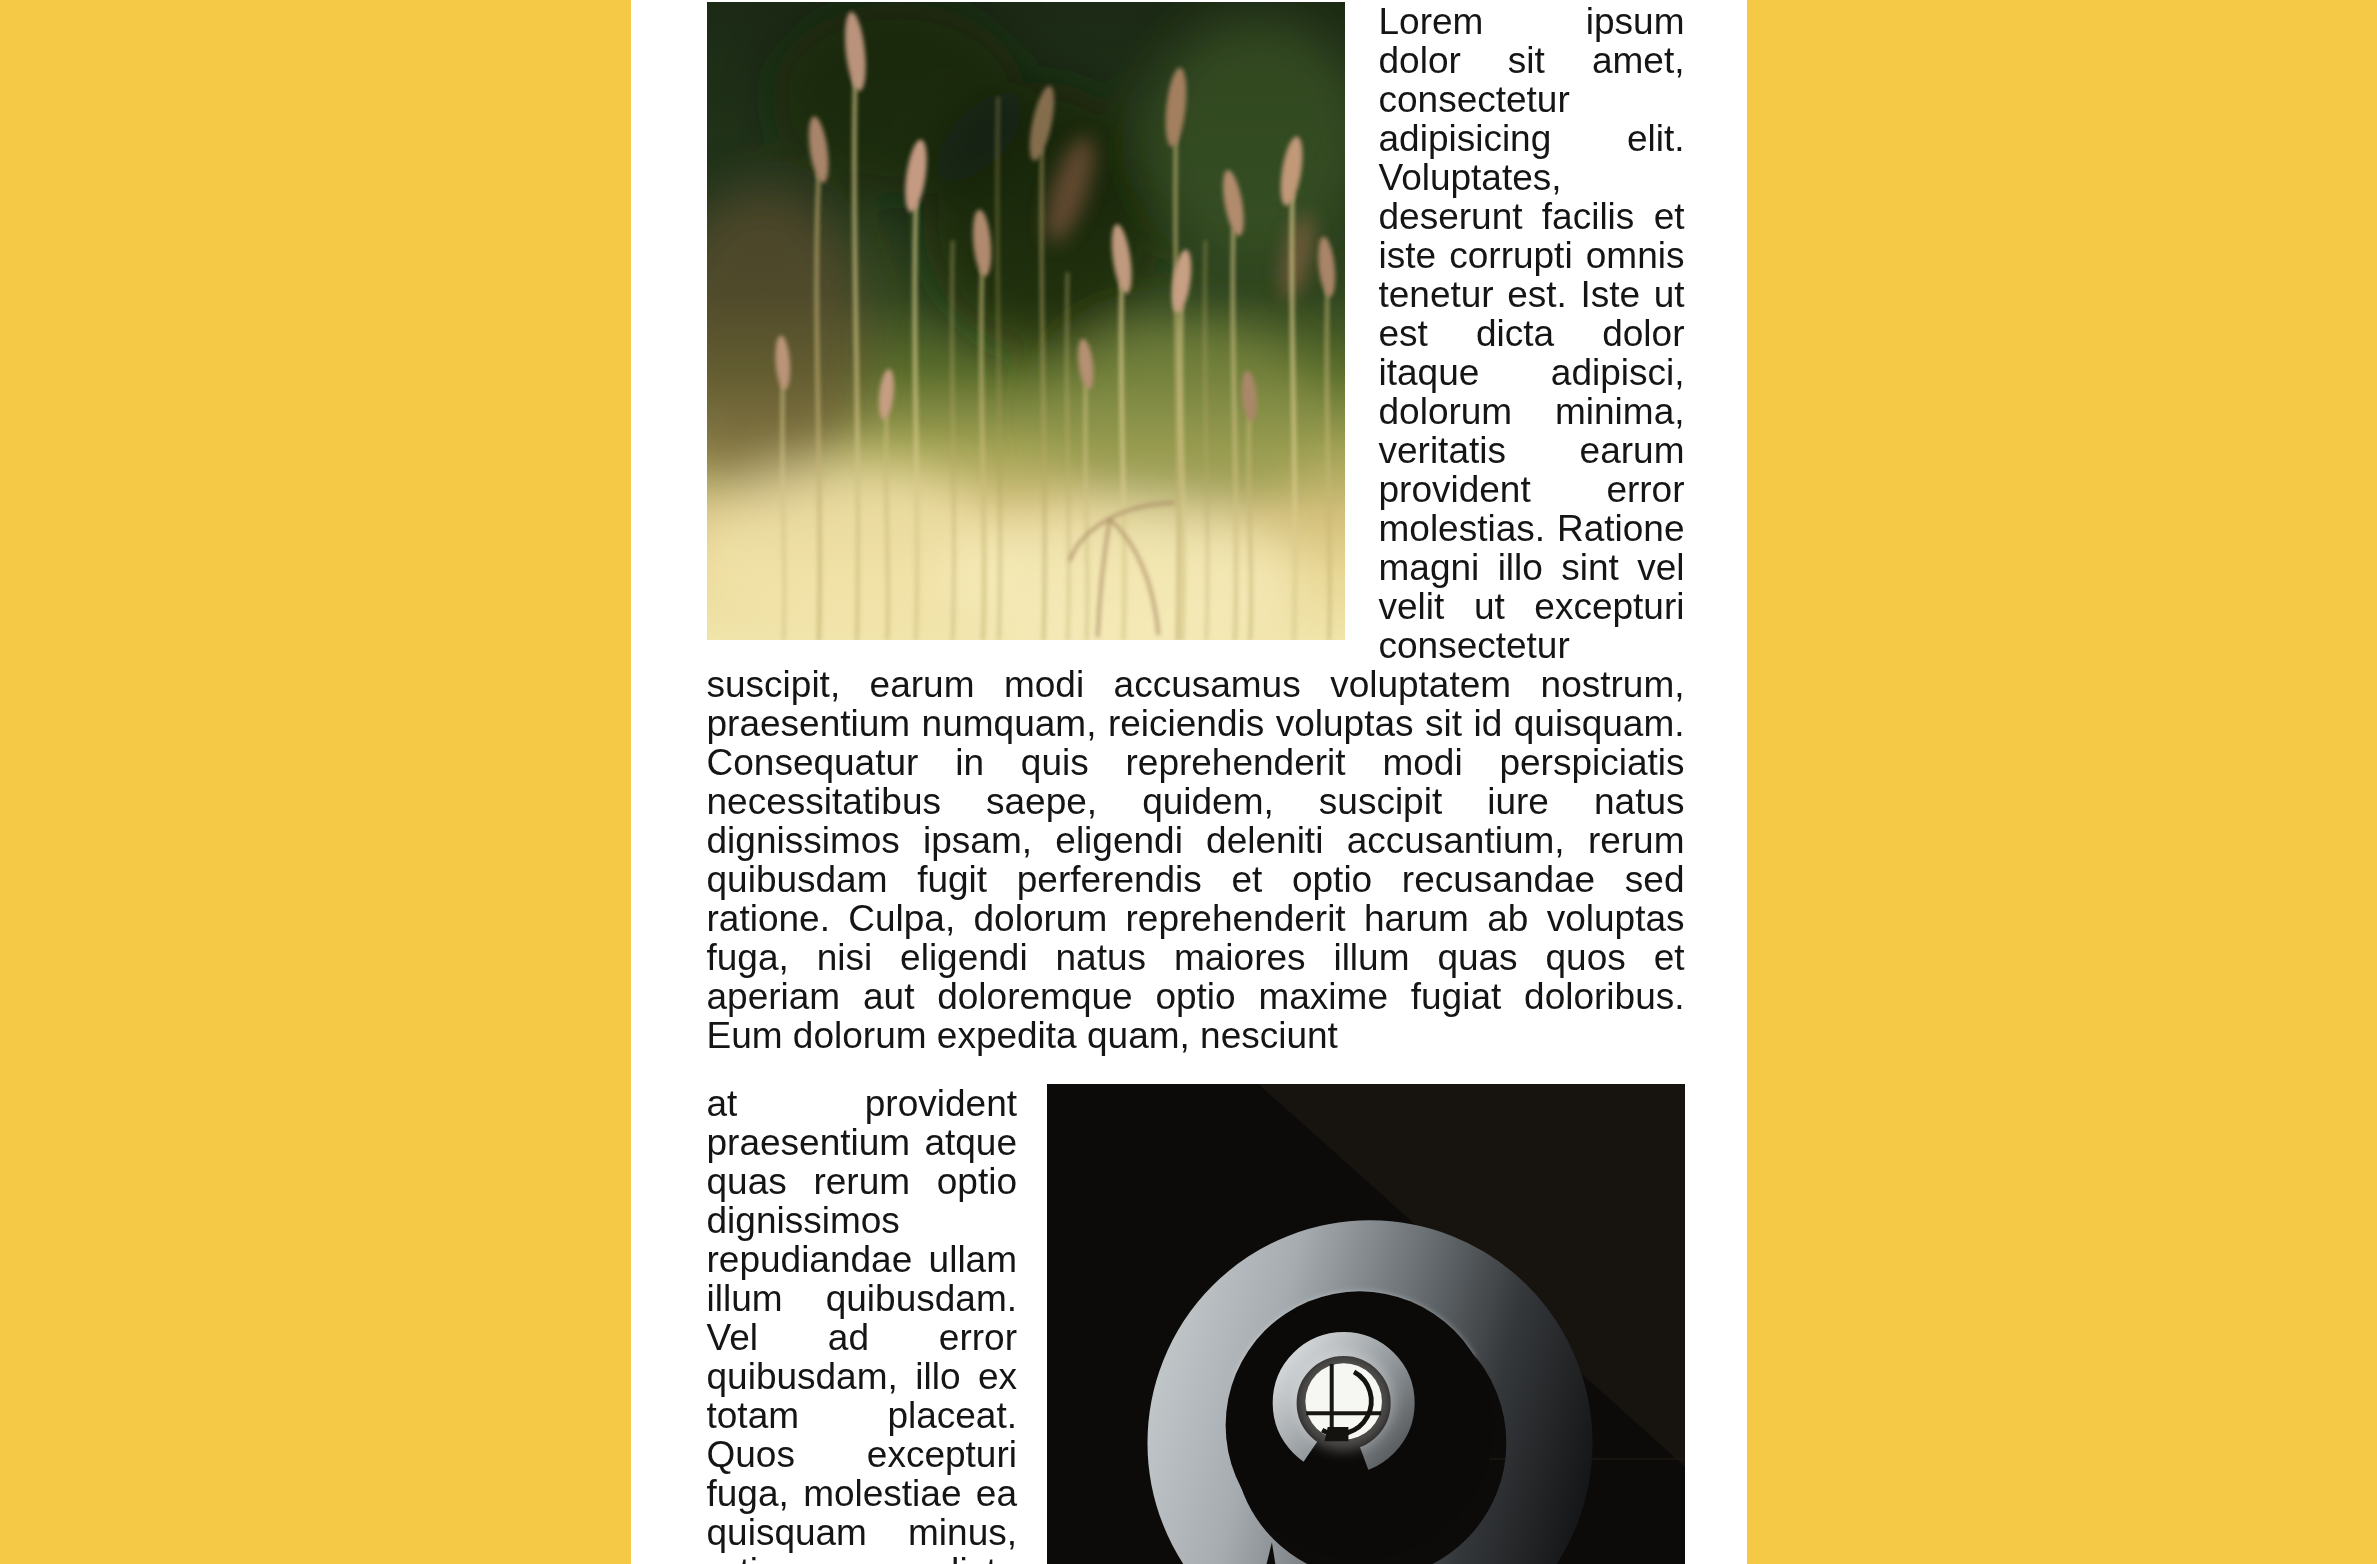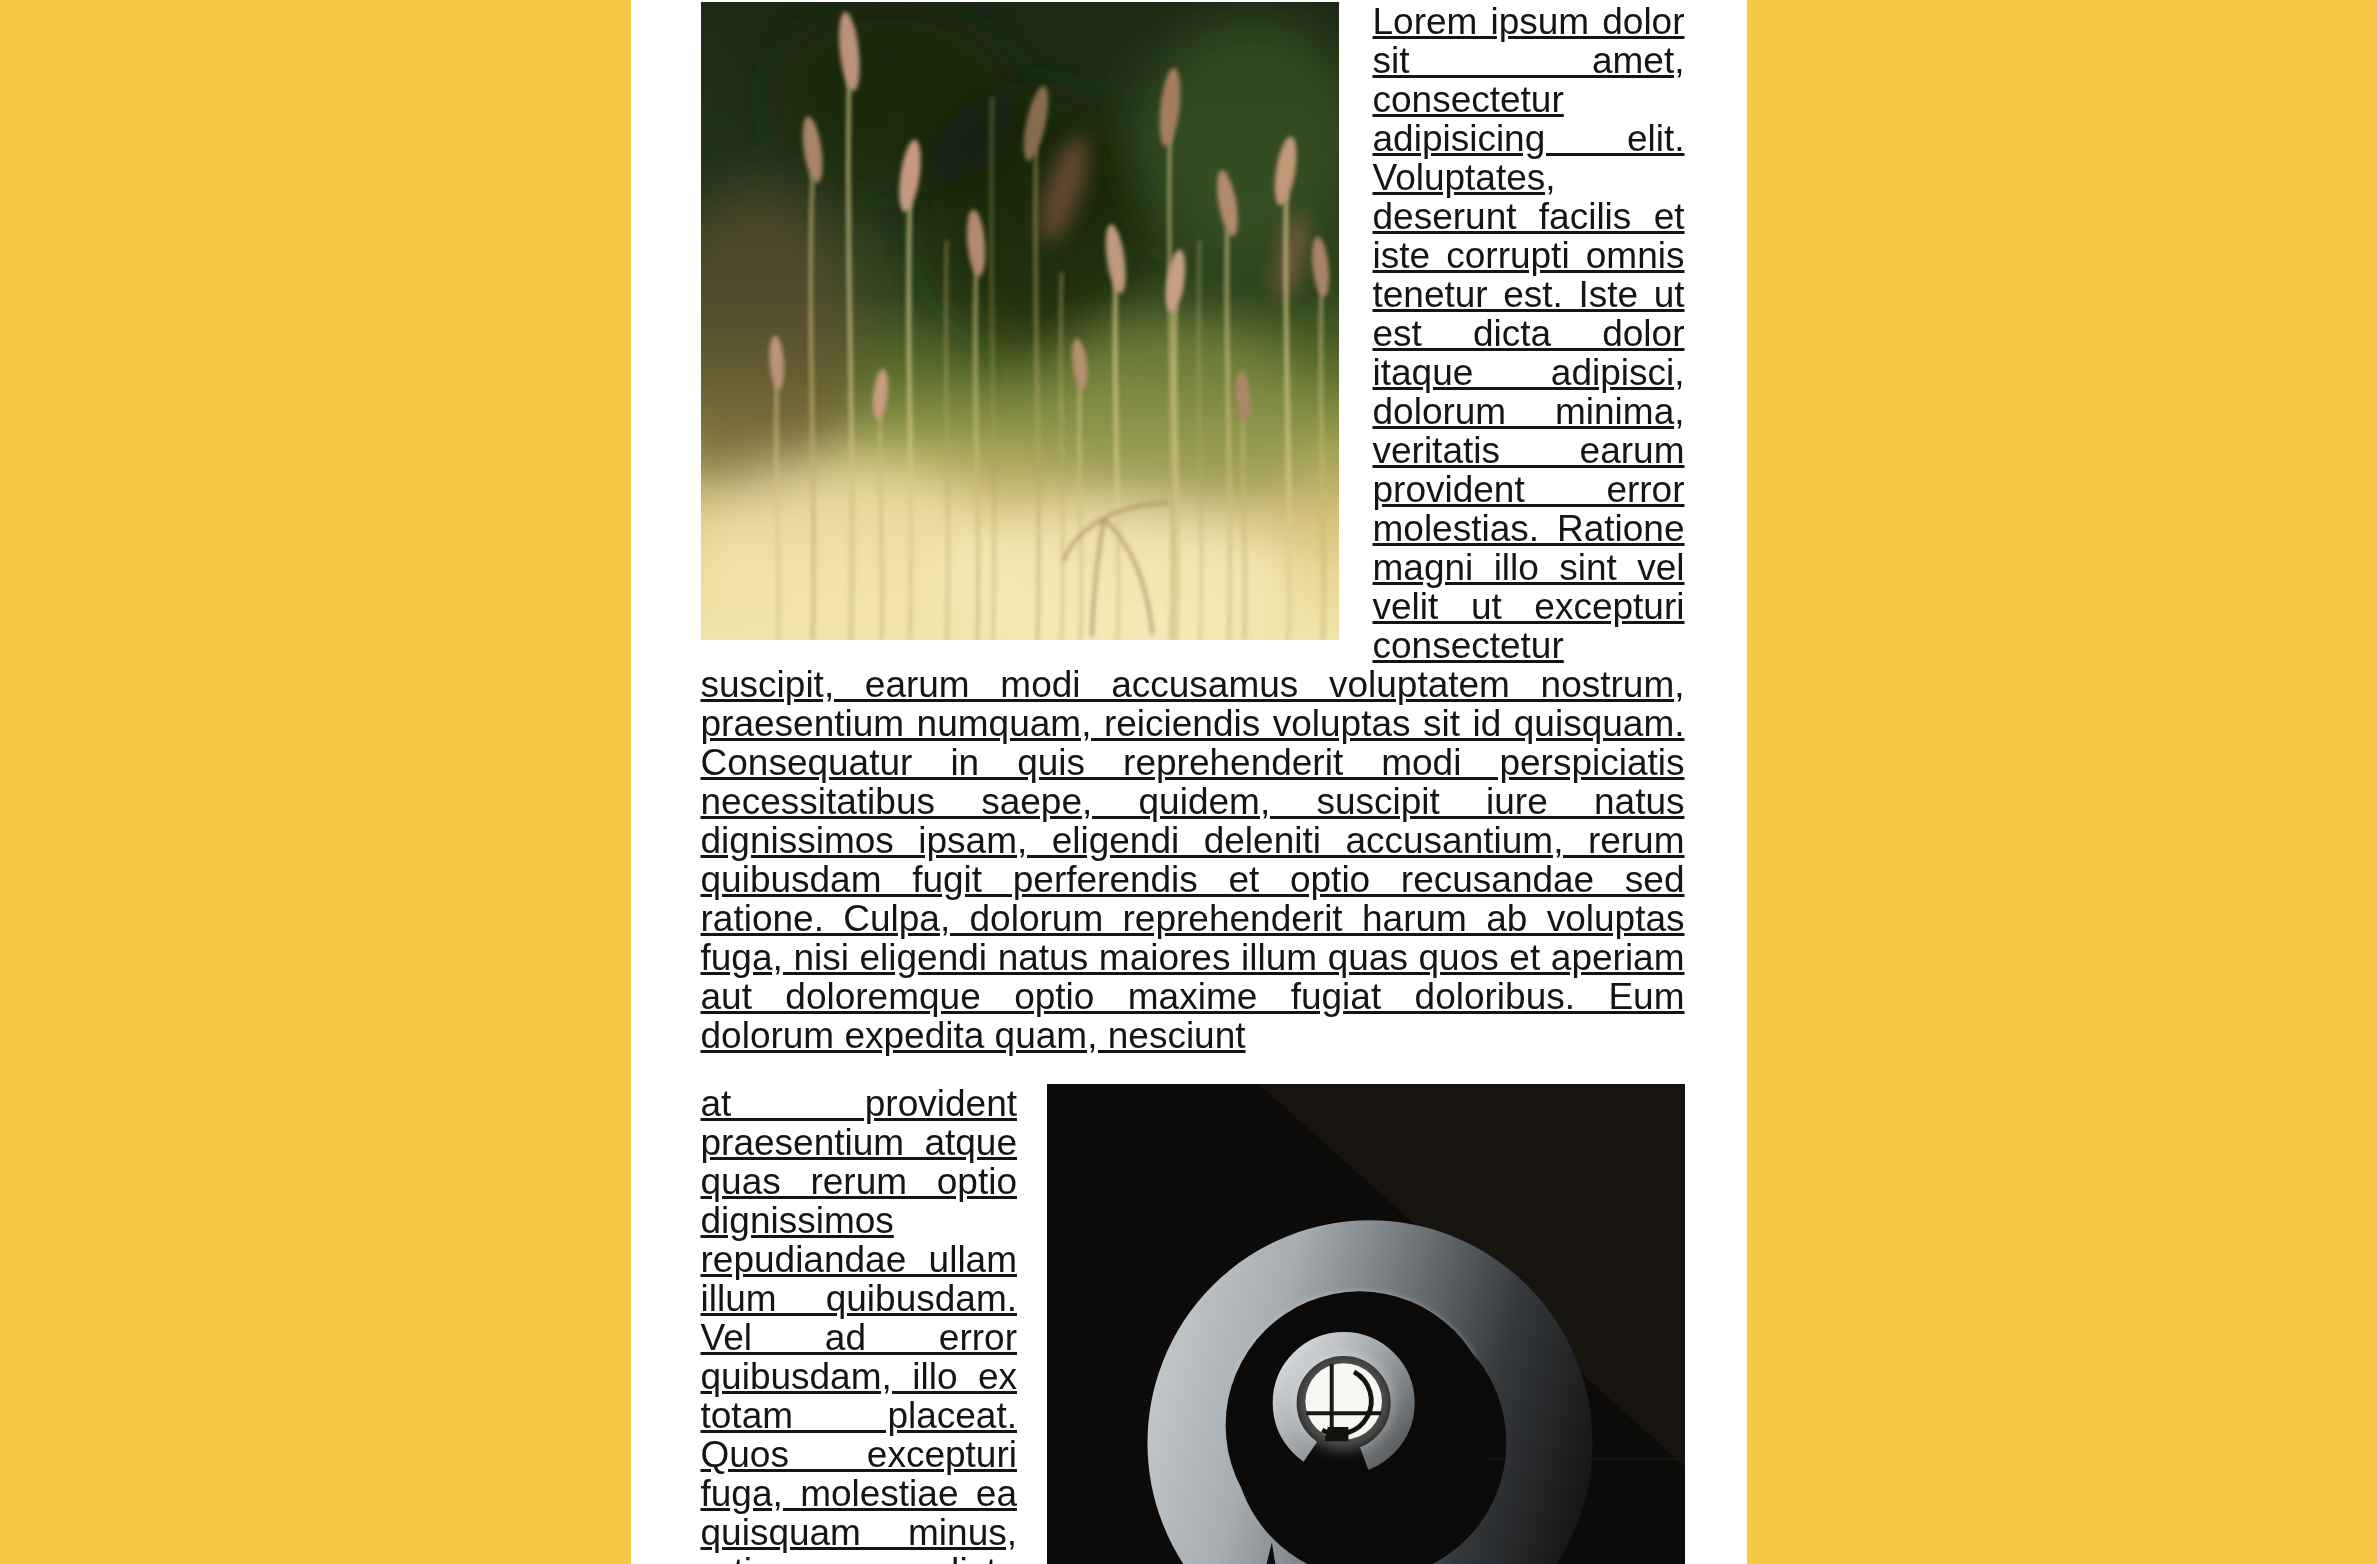--- a/index.html
+++ b/index.html
@@ -21,21 +21,21 @@
     overflow: hidden;
   }
   .article {
     color: #151515;
     font-family: "Liberation Sans", sans-serif;
     font-size: 37px;
     line-height: 39px;
     font-weight: 400;
     text-align: justify;
   }
-  p.para { margin: 0 0 29px 8px; text-decoration: underline; }
+  p.para { margin: 0 0 29px 14px; }
   .photo { display: block; overflow: hidden; background: #222; }
   .photo svg { display: block; width: 100%; height: 100%; }
   .photo-left  { float: left;  width: 638px; height: 638px; margin: 0 34px 22px 0; }
   .photo-right { float: right; width: 638px; height: 638px; margin: 0 0 22px 29.5px; }
 </style>
 </head>
 <body>
 
 <div class="viewport">
   <main class="content">

